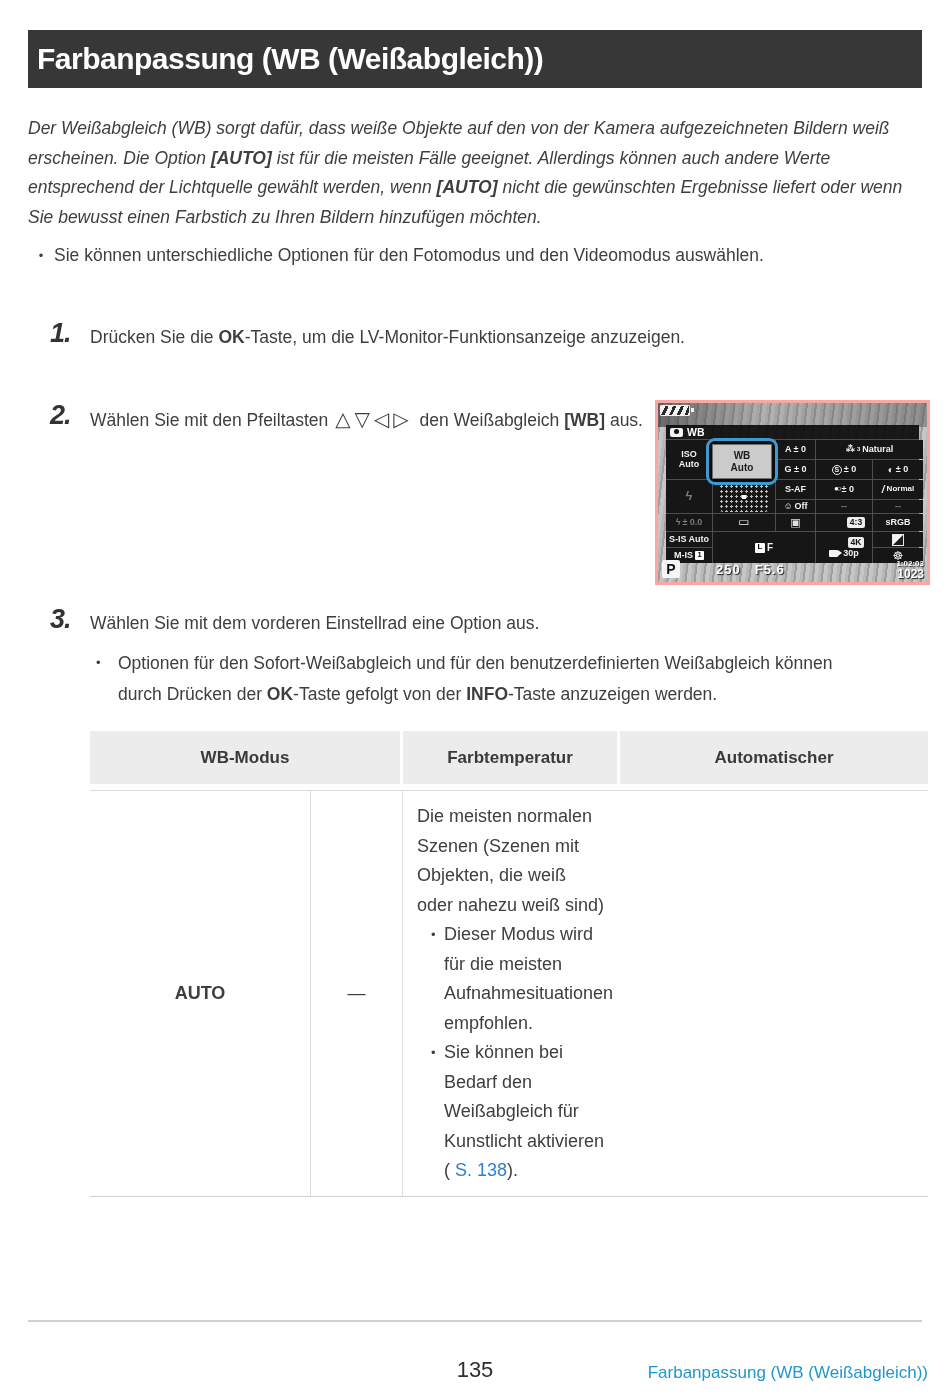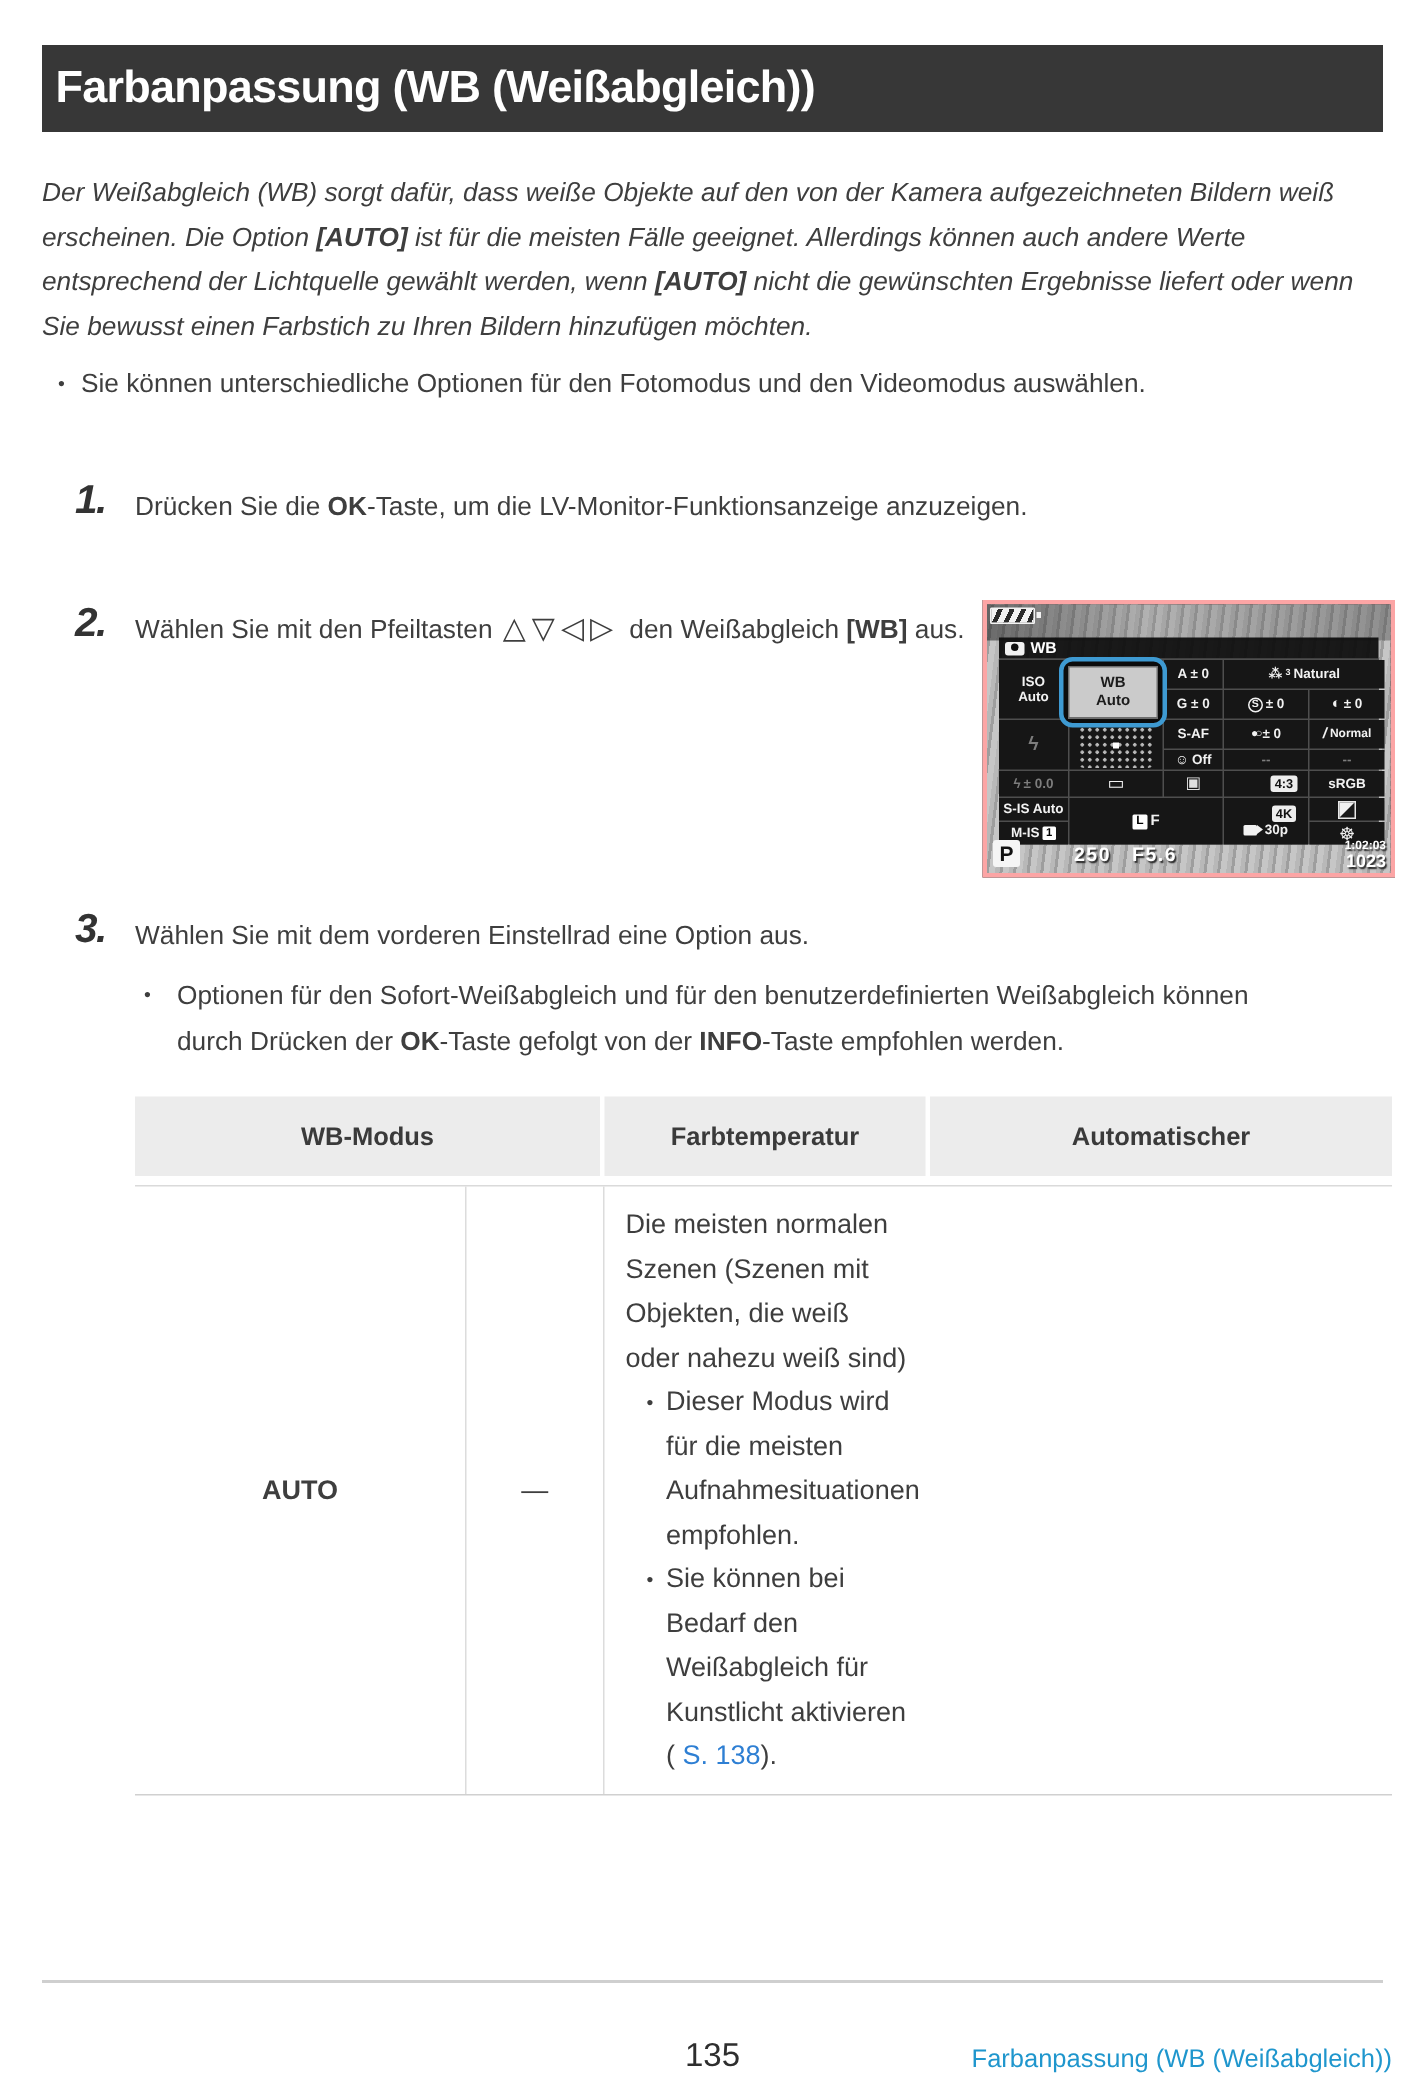--- a/index.html
+++ b/index.html
@@ -315,21 +315,21 @@
   </div>
 </div>
 
 <div class="step" id="step3">
   <span class="num">3.</span>
   <div class="stext"><span>Wählen Sie mit dem vorderen Einstellrad eine Option aus.</span></div>
 </div>
 
 <div class="sub-bullet">
   <span class="dot">•</span>
-  <span><span>Optionen für den Sofort-Weißabgleich und für den benutzerdefinierten Weißabgleich können durch Drücken der </span><span class="b">OK</span><span>-Taste gefolgt von der </span><span class="b">INFO</span><span>-Taste empfohlen werden.</span></span>
+  <span><span>Optionen für den Sofort-Weißabgleich und für den benutzerdefinierten Weißabgleich können durch Drücken der </span><span class="b">OK</span><span>-Taste gefolgt von der </span><span class="b">INFO</span><span>-Taste anzuzeigen werden.</span></span>
 </div>
 
 <div class="wb-table">
   <div class="thead">
     <div class="th">WB-Modus</div>
     <div class="th">Farbtemperatur</div>
     <div class="th">Automatischer</div>
   </div>
   <div class="tbody">
     <div class="td td-auto">AUTO</div>

